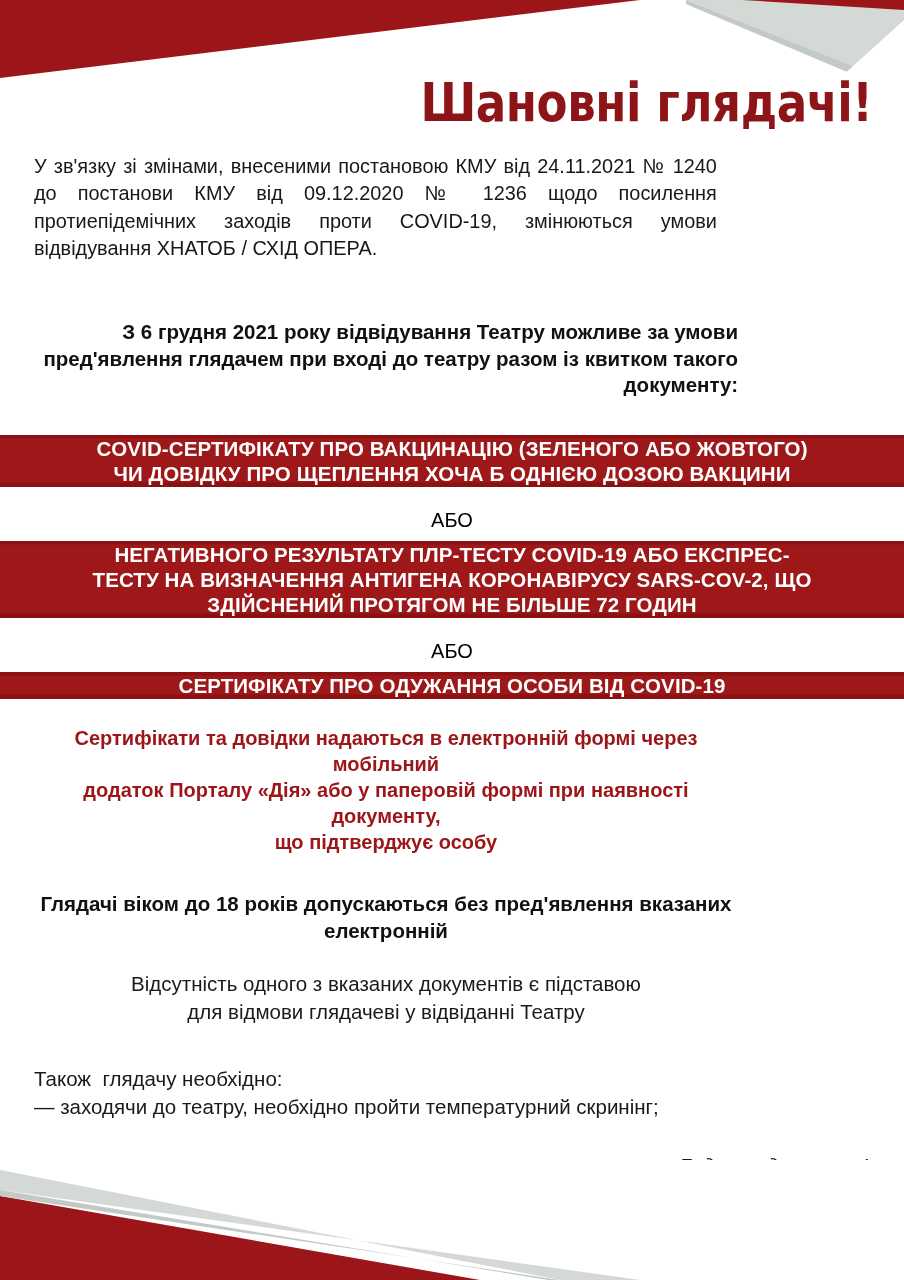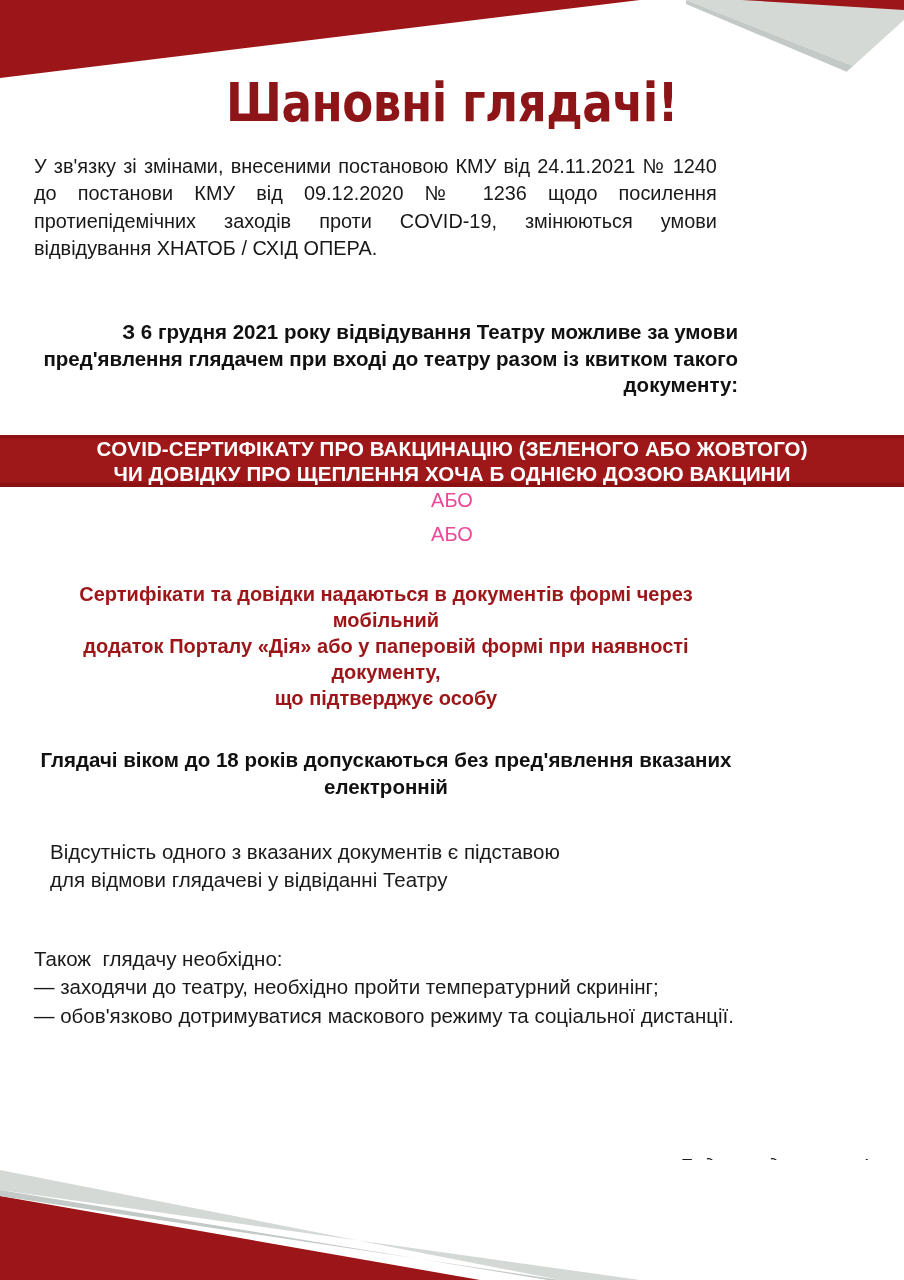--- a/index.html
+++ b/index.html
@@ -42,21 +42,21 @@
     pointer-events: none;
   }
   .deco-header svg, .deco-footer svg { display: block; }
 
   
   .title-wrap {
     position: absolute;
     top: 74px;
     left: 0;
     width: 904px;
-    text-align: center;
+    text-align: right;
   }
   .poster-title {
     margin: 0;
     font-size: 54px;
     line-height: 1.06;
     font-weight: 700;
     letter-spacing: -0.5px;
     color: #8E1517;
     font-family: "DejaVu Sans Condensed", "Liberation Sans Narrow", "Liberation Sans", sans-serif;
     transform: scaleX(0.93);
@@ -119,22 +119,22 @@
     box-sizing: border-box;
     font-family: "Liberation Sans Narrow", "Liberation Sans", sans-serif;
     text-transform: uppercase;
   }
   .banner span { display: block; white-space: nowrap; }
 
   .or-sep {
     width: 904px;
     text-align: center;
     font-size: 20px;
-    color: #ec4899;
-    padding: 2px 0 9px;
+    color: #000000;
+    padding: 22px 0 9px;
     box-sizing: border-box;
     font-family: "Liberation Sans Narrow", "Liberation Sans", sans-serif;
   }
 
   
   .red-note {
     margin: 0;
     text-align: center;
     font-size: 20px;
     line-height: 1.3;
@@ -149,22 +149,22 @@
     text-align: center;
     font-size: 20.5px;
     line-height: 1.3;
     font-weight: 700;
     color: #111111;
     font-family: "Liberation Sans Narrow", "Liberation Sans", sans-serif;
   }
   .bold-center span { display: block; }
 
   .plain-center {
-    margin: 16px;
-    text-align: left;
+    margin: 4px;
+    text-align: center;
     font-size: 20.5px;
     line-height: 1.34;
     color: #1a1a1a;
     font-family: "Liberation Sans Narrow", "Liberation Sans", sans-serif;
   }
   .plain-center span { display: block; }
 
   .also-block {
     margin: 0;
     font-size: 20.5px;
@@ -230,29 +230,37 @@
 
     <div class="spacer-36"></div>
 
     <div class="banner">
       <span>COVID-СЕРТИФІКАТУ ПРО ВАКЦИНАЦІЮ  (ЗЕЛЕНОГО АБО ЖОВТОГО)</span>
       <span>ЧИ ДОВІДКУ ПРО ЩЕПЛЕННЯ ХОЧА Б ОДНІЄЮ ДОЗОЮ ВАКЦИНИ</span>
     </div>
 
     <div class="or-sep">АБО</div>
 
+    <div class="banner">
+      <span>НЕГАТИВНОГО РЕЗУЛЬТАТУ ПЛР-ТЕСТУ COVID-19 АБО ЕКСПРЕС-</span>
+      <span>ТЕСТУ НА ВИЗНАЧЕННЯ АНТИГЕНА КОРОНАВІРУСУ SARS-COV-2, ЩО</span>
+      <span>ЗДІЙСНЕНИЙ ПРОТЯГОМ НЕ БІЛЬШЕ 72 ГОДИН</span>
+    </div>
 
     <div class="or-sep">АБО</div>
 
+    <div class="banner">
+      <span>СЕРТИФІКАТУ ПРО ОДУЖАННЯ ОСОБИ ВІД COVID-19</span>
+    </div>
 
     <div class="spacer-26"></div>
 
     <div class="pad">
       <p class="red-note">
-        <span>Сертифікати та довідки надаються в документів формі через мобільний</span>
+        <span>Сертифікати та довідки надаються в електронній формі через мобільний</span>
         <span>додаток Порталу «Дія» або у паперовій формі при наявності документу,</span>
         <span>що підтверджує особу</span>
       </p>
     </div>
 
     <div class="spacer-36"></div>
 
     <div class="pad">
       <p class="bold-center">
         <span>Глядачі віком до 18 років допускаються без пред'явлення вказаних</span>
@@ -268,21 +276,20 @@
         <span>для відмови глядачеві у відвіданні Театру</span>
       </p>
     </div>
 
     <div class="spacer-36"></div>
 
     <div class="pad">
       <p class="also-block">
         <span>Також  глядачу необхідно:</span>
         <span>— заходячи до театру, необхідно пройти температурний скринінг;</span>
-        <span>— обов'язково дотримуватися маскового режиму та соціальної дистанції.</span>
       </p>
     </div>
 
   </div>
 
   <div class="signoff">
     <span>Будьмо здоровими!</span>
     <span>До зустрічі у ХНАТОБ / СХІД ОПЕРА!</span>
   </div>
 

